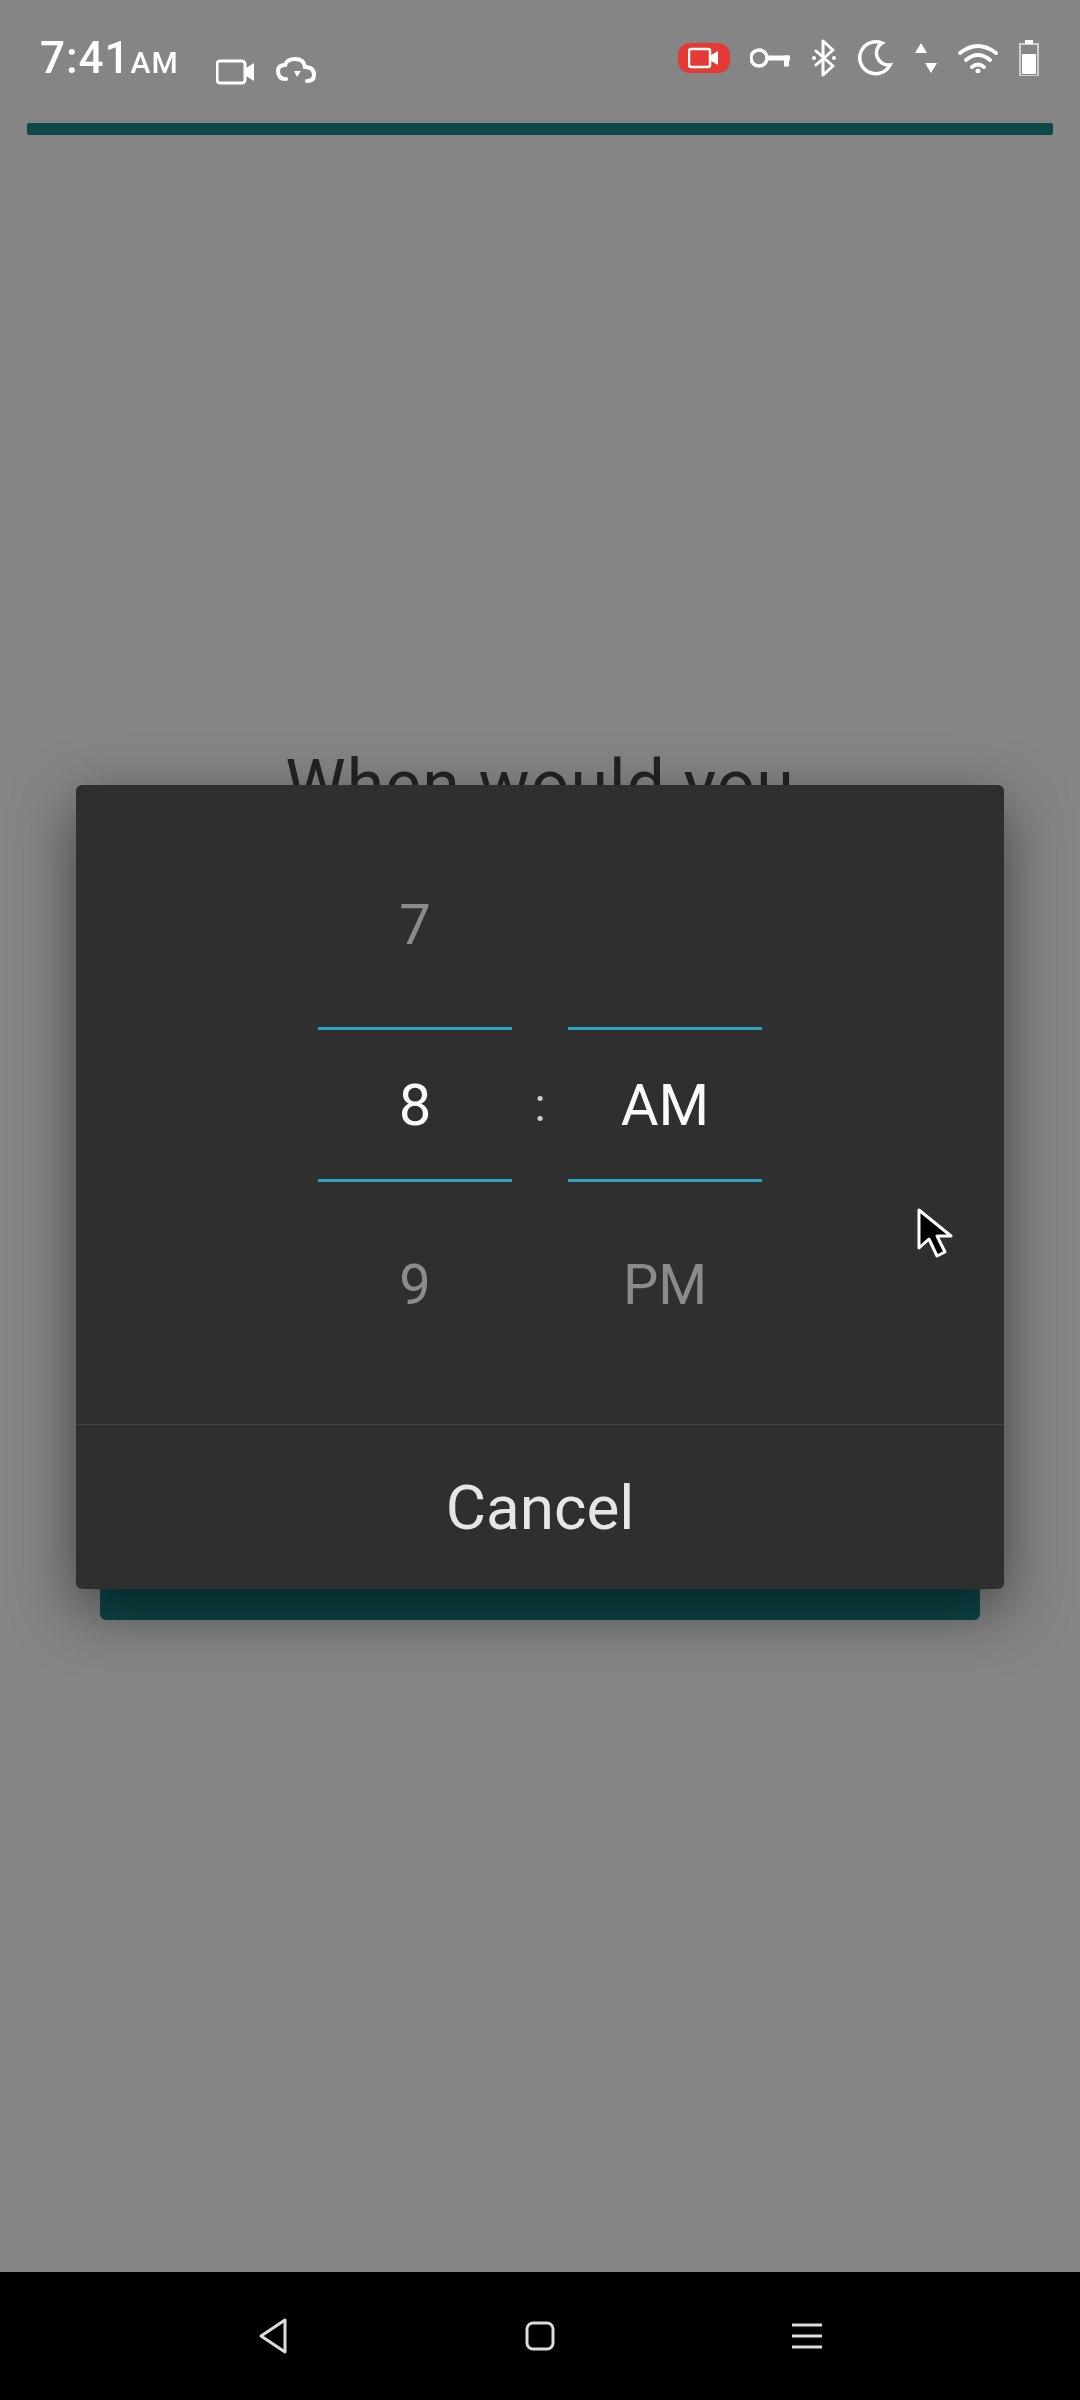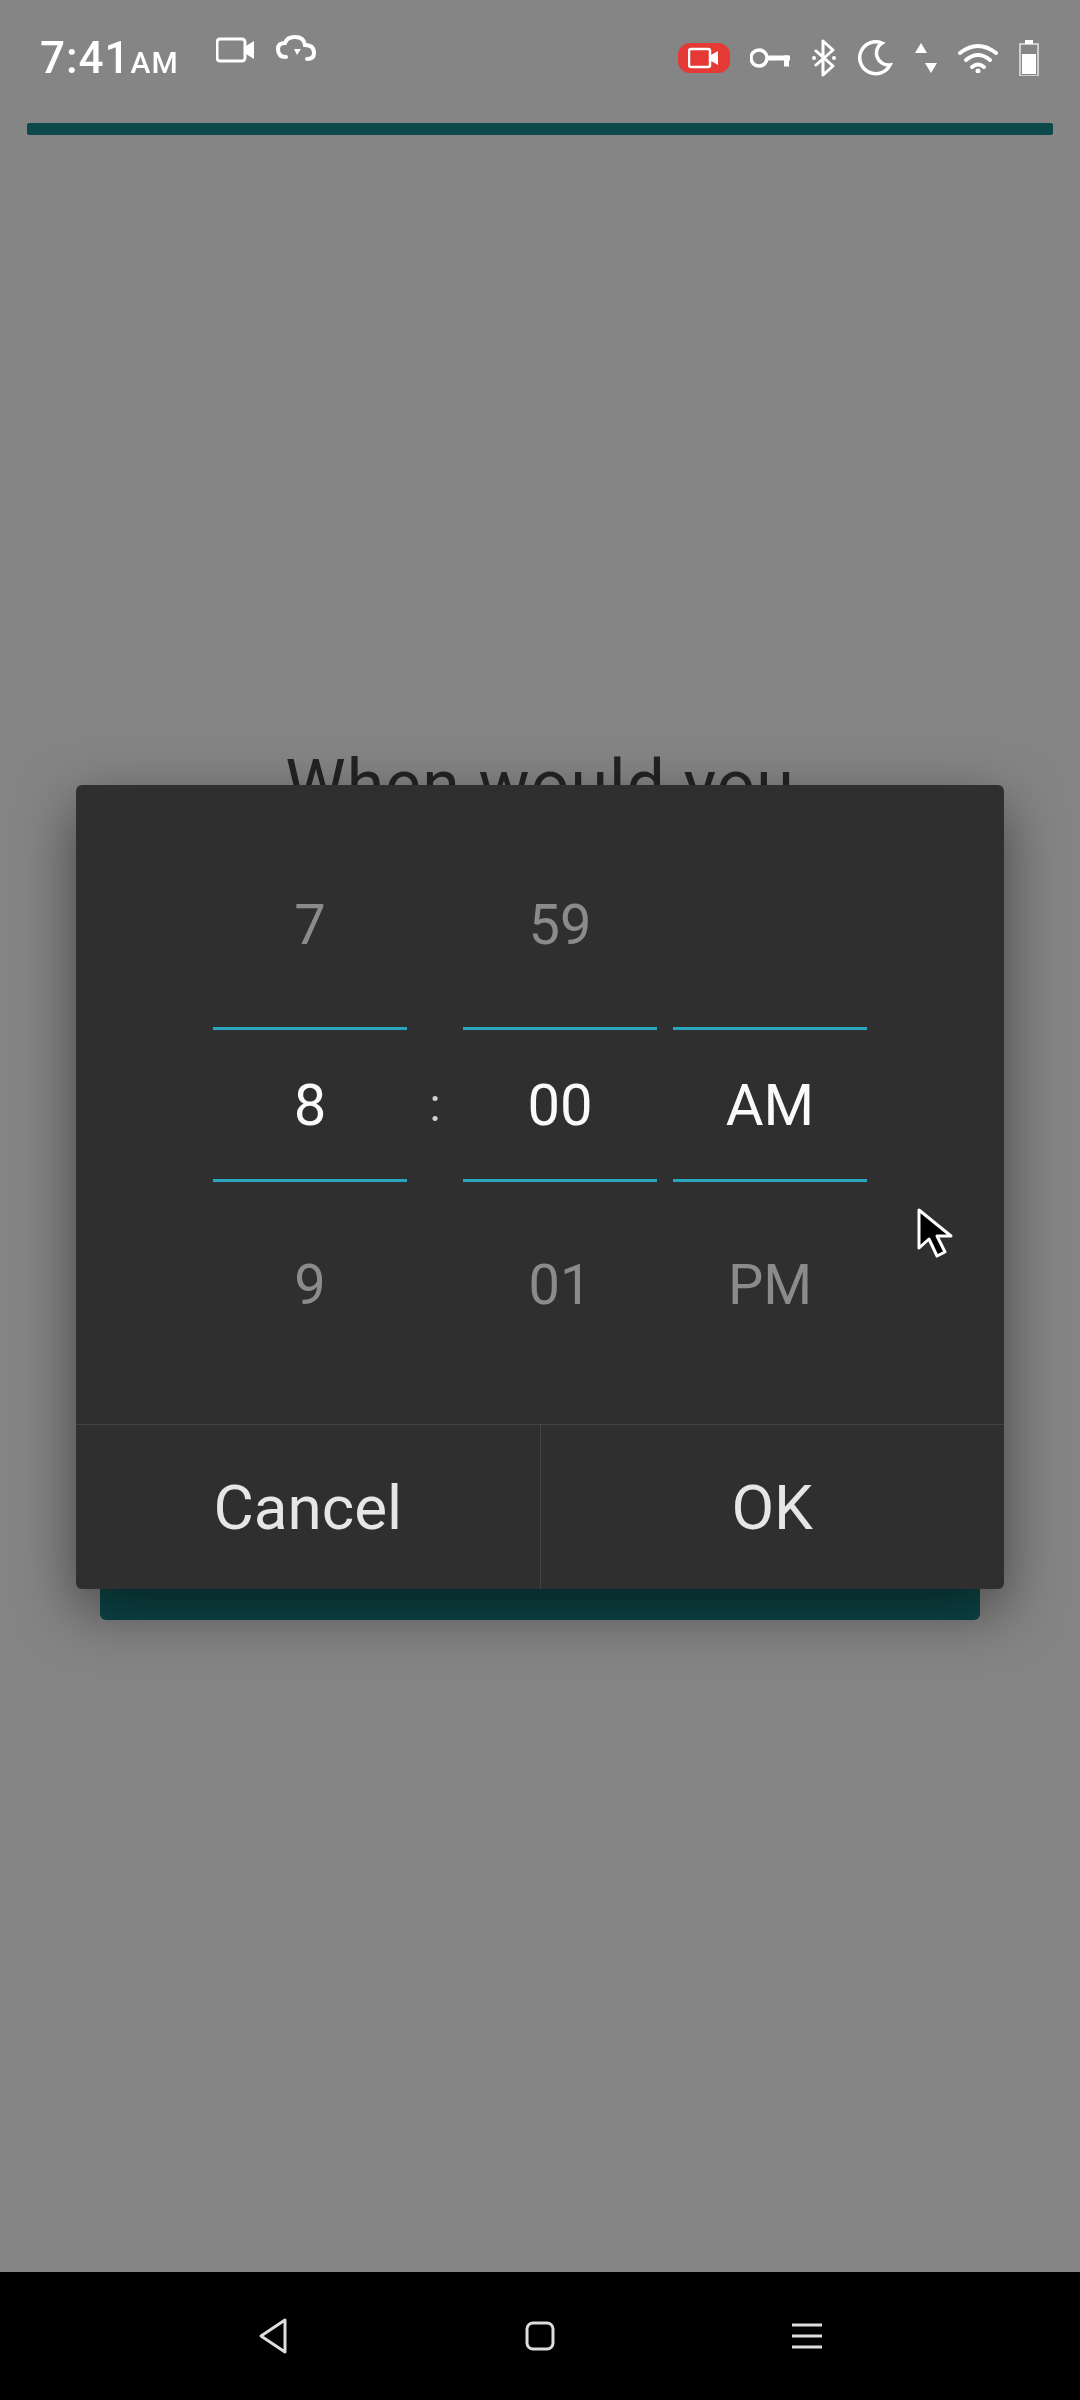--- a/index.html
+++ b/index.html
@@ -1,19 +1,19 @@
 <!DOCTYPE html>
 <html><head>
   <meta charset="utf-8">
   <style>
     * { margin: 0; padding: 0; box-sizing: border-box; }
     html, body { width: 1080px; height: 2400px; overflow: hidden; font-family: Roboto, -apple-system, Helvetica, Arial, sans-serif; }
     .screen { width: 1080px; height: 2400px; background: #fff; position: relative; }
     .status-bar { position: absolute; top: 0; left: 0; right: 0; height: 115px; display: flex; align-items: center; justify-content: space-between; padding: 0 40px; color: #fff; z-index: 10; }
-    .status-left { display: flex; align-items: flex-start; gap: 31px; }
+    .status-left { display: flex; align-items: flex-end; gap: 31px; }
     .status-time { font-size: 44px; font-weight: 500; letter-spacing: 1px; }
     .status-ampm { font-size: 30px; font-weight: 500; margin-left: -12px; }
     .status-left-icons { display: flex; align-items: center; gap: 18px; margin-left: 6px; position: relative; top: 3px; }
     .status-right { display: flex; align-items: center; gap: 20px; }
     .status-icon { display: inline-flex; align-items: center; justify-content: center; }
     .rec-badge { background: #E53935; border-radius: 12px; padding: 4px 10px; display: inline-flex; align-items: center; }
     .top-bar { position: absolute; top: 123px; left: 27px; right: 27px; height: 12px; background: #1a8a8f; border-radius: 2px; }
     .bg-card-title { position: absolute; top: 745px; left: 0; right: 0; text-align: center; font-size: 68px; color: #444; letter-spacing: 1px; }
     .bg-cta { position: absolute; top: 1556px; left: 100px; right: 100px; height: 64px; background: #1a8a8f; border-radius: 6px; }
     .scrim { position: absolute; inset: 0; background: rgba(0,0,0,0.48); z-index: 5; }
@@ -120,36 +120,28 @@
           <div class="line top"></div>
           <div class="line bottom"></div>
           <div class="opt">7</div>
           <div class="opt current">8</div>
           <div class="opt">9</div>
         </div>
         <div class="col-sep">:</div>
         <div class="col">
           <div class="line top"></div>
           <div class="line bottom"></div>
-          <div class="opt">59</div>
-          <div class="opt current">00</div>
-          <div class="opt">01</div>
-        </div>
-        <div class="col">
-          <div class="line top"></div>
-          <div class="line bottom"></div>
           <div class="opt"></div>
           <div class="opt current">AM</div>
           <div class="opt">PM</div>
         </div>
       </div>
     </div>
     <div class="buttons">
       <div class="btn">Cancel</div>
-      <div class="btn">OK</div>
     </div>
   </div>
 
   <div class="cursor">
     <svg width="44" height="56" viewBox="0 0 44 56">
         <path d="M4 4 L4 42 L14 33 L22 50 L30 46 L22 30 L36 30 Z" fill="#000" stroke="#fff" stroke-width="3" stroke-linejoin="round"></path>
       </svg>
   </div>
 
   <div class="navbar">

